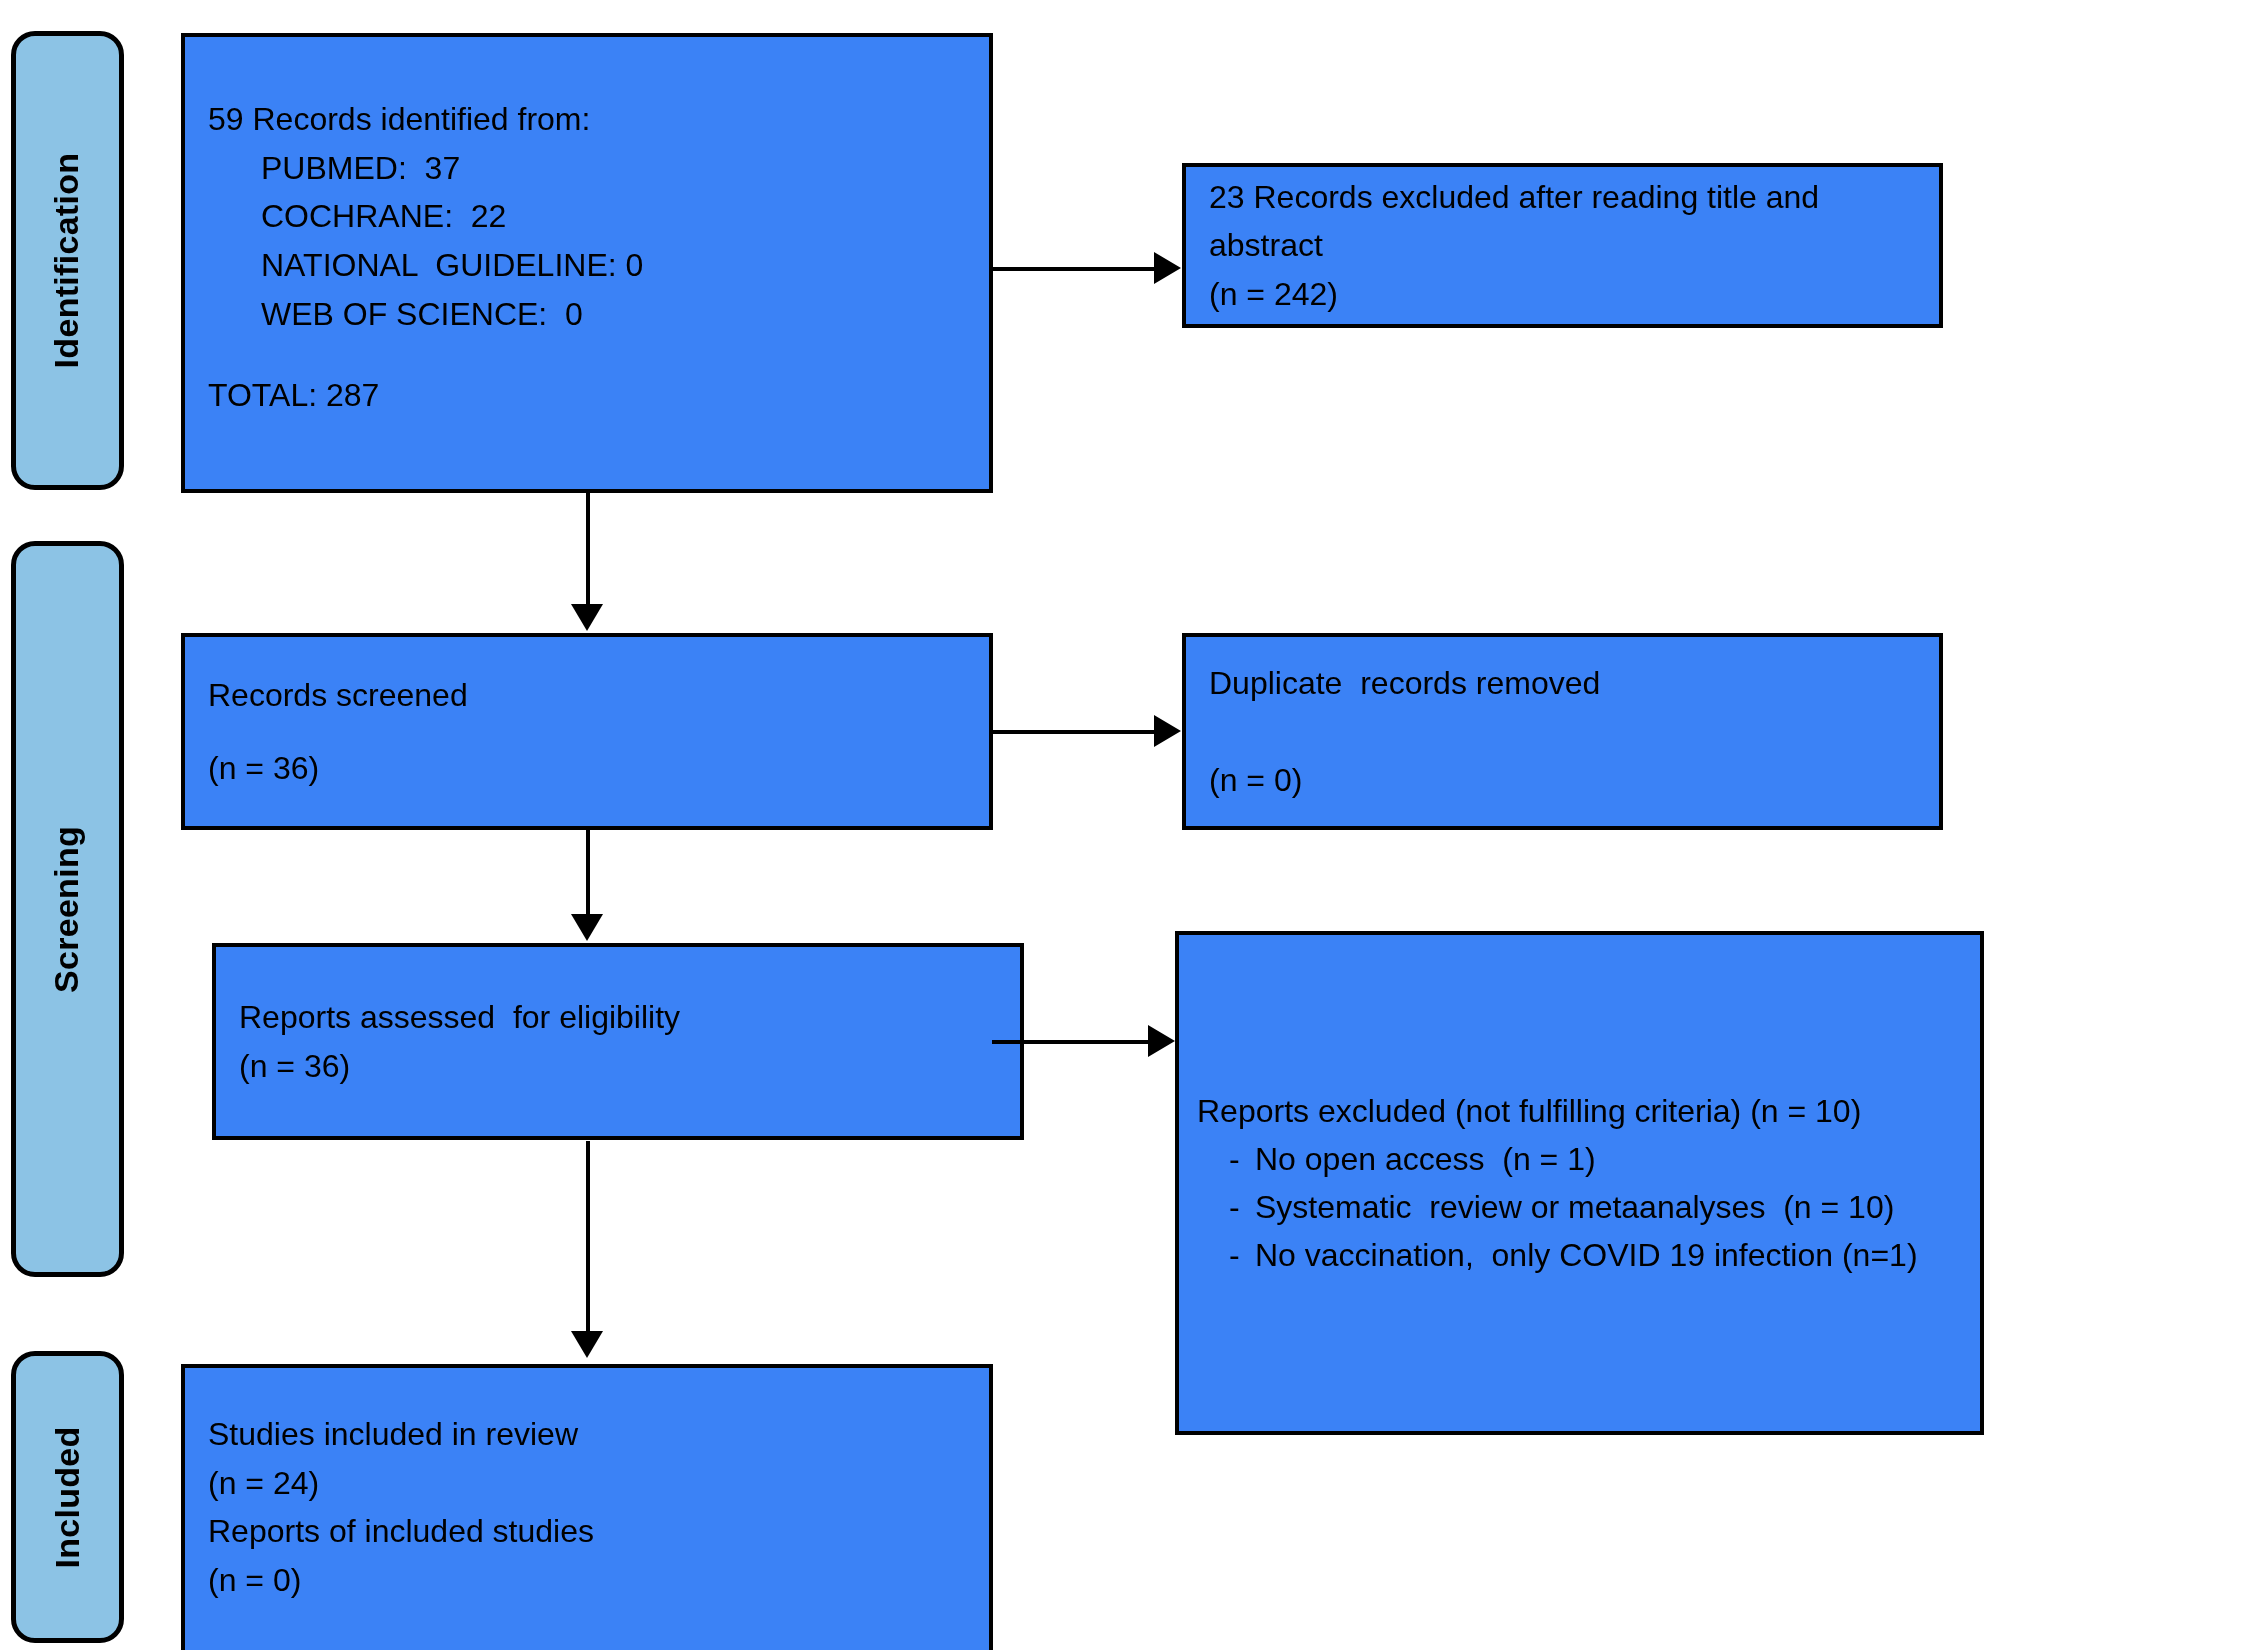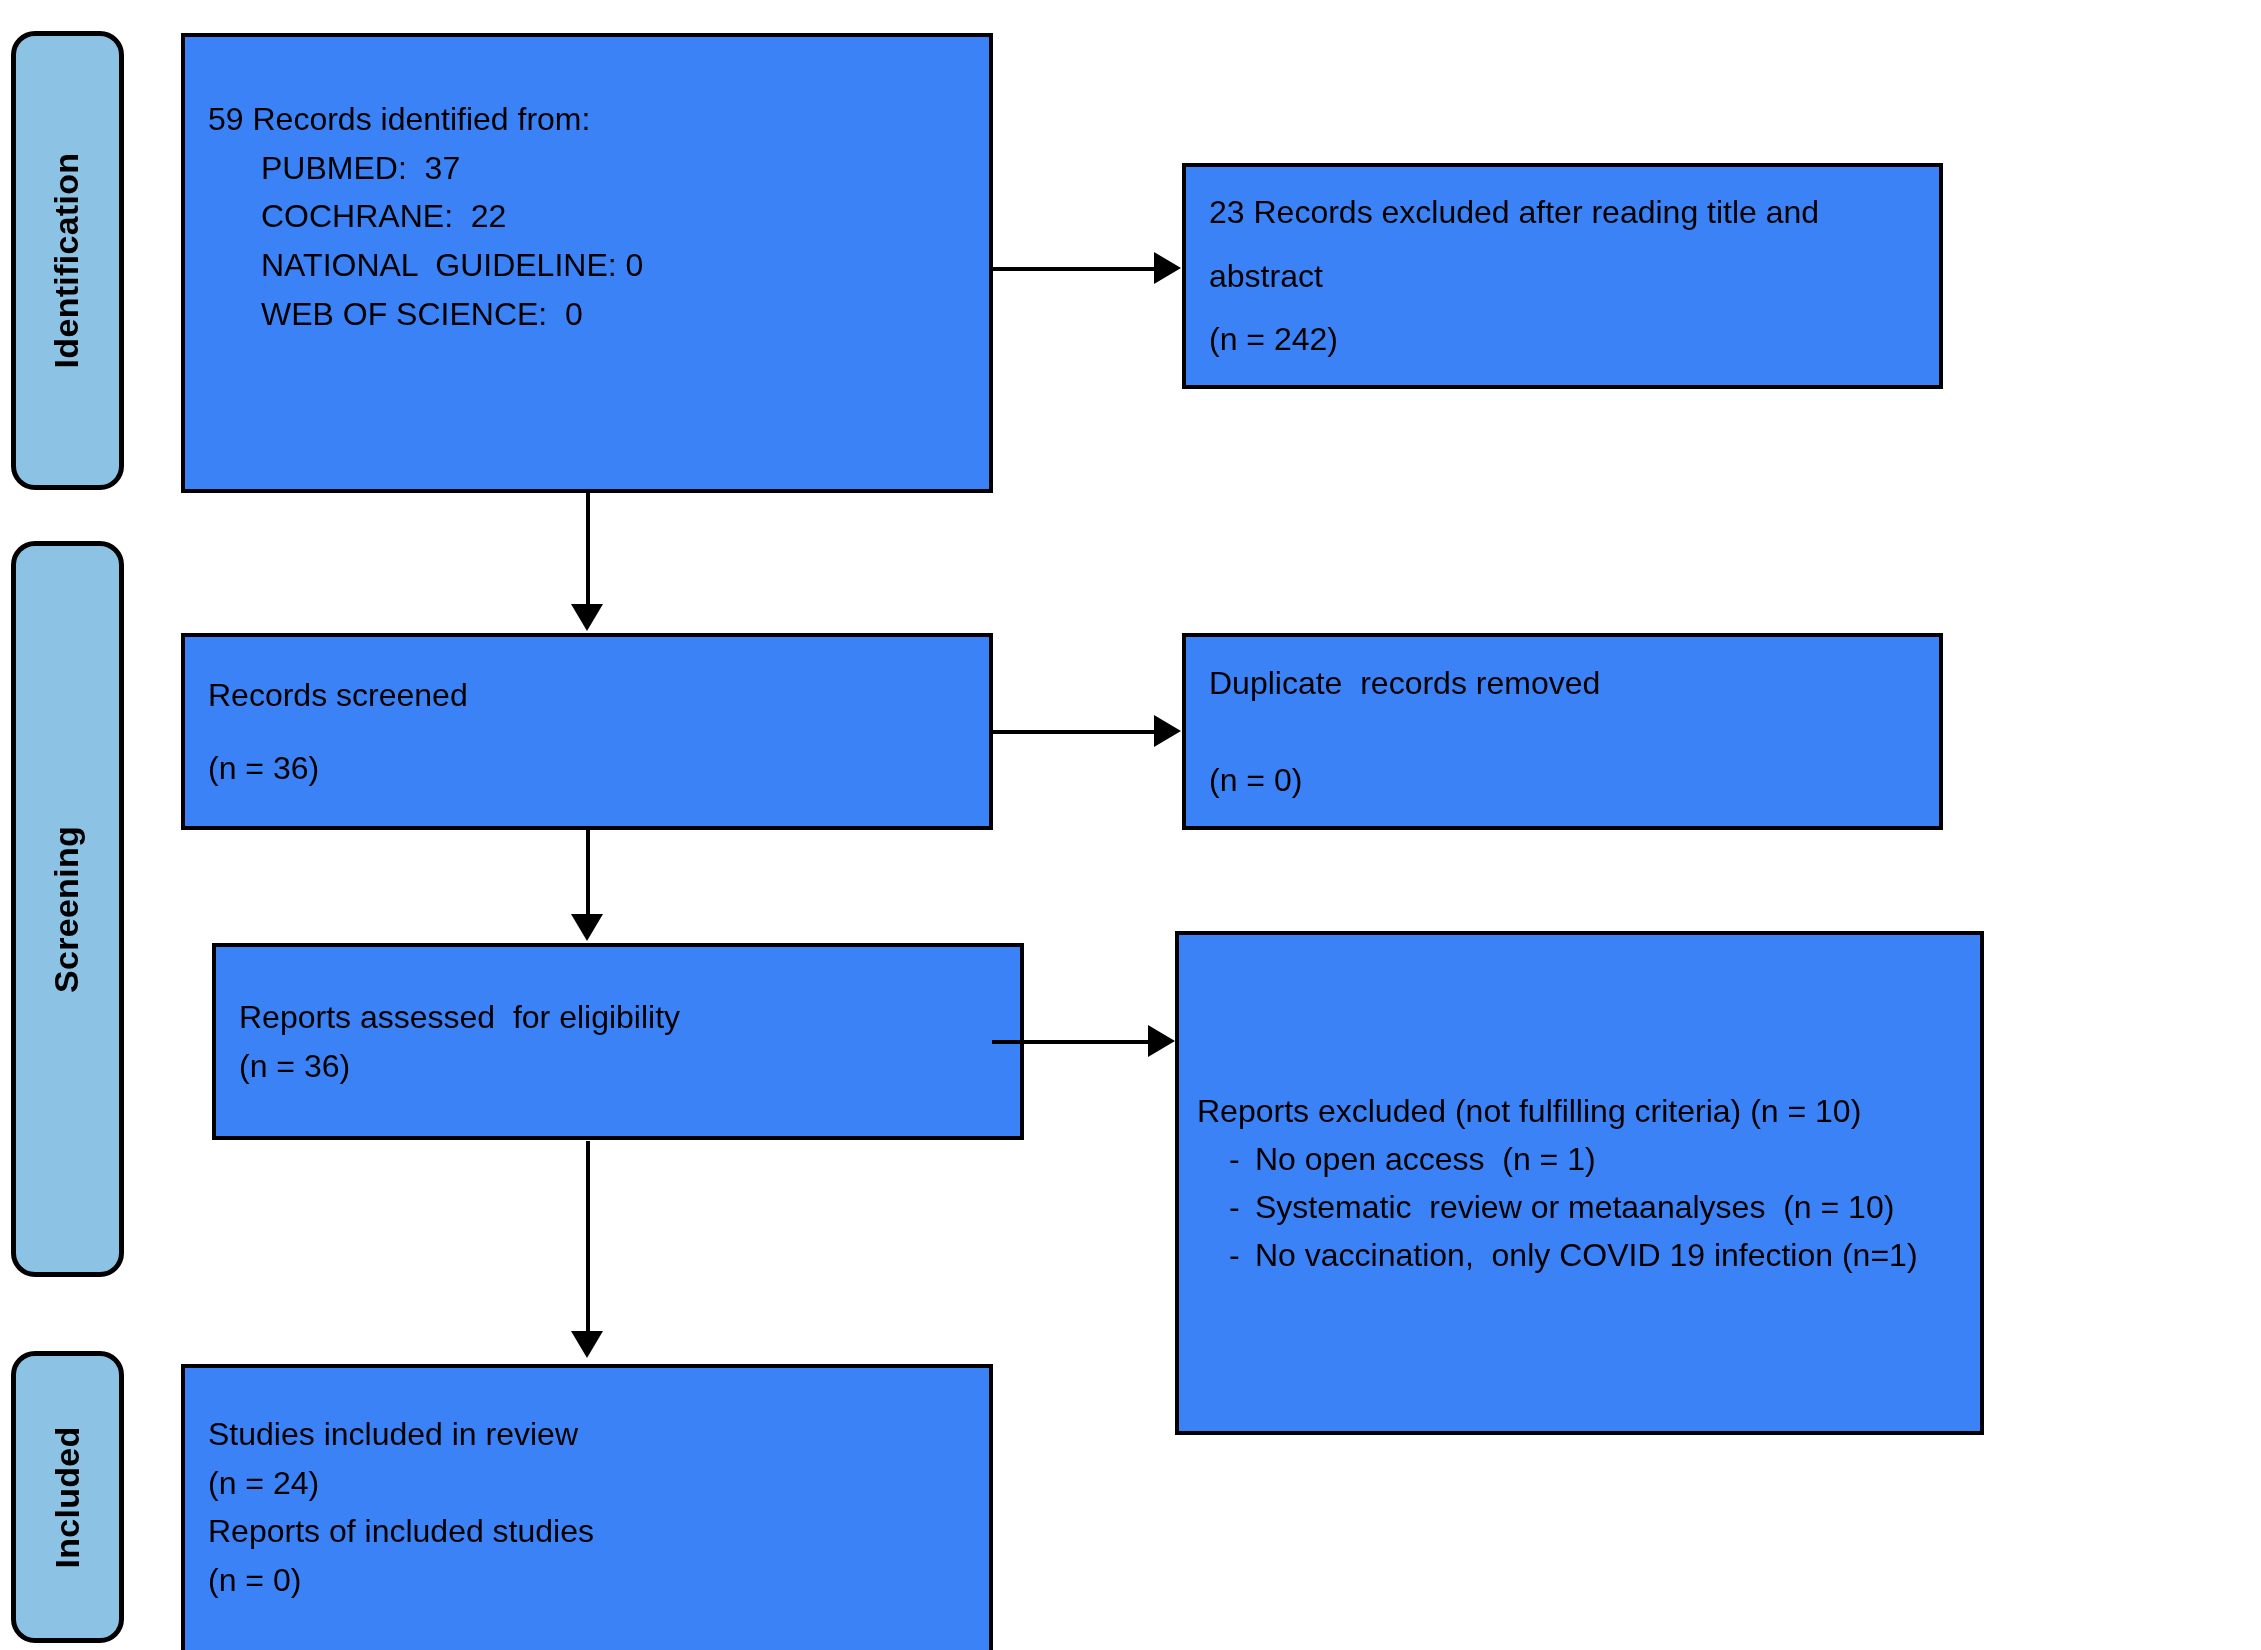--- a/index.html
+++ b/index.html
@@ -105,23 +105,24 @@
     <span class="phase-label">Included</span>
   </div>
 
   <div class="box" style="left:181px; top:33px; width:812px; height:460px; justify-content:flex-start; padding-top:58px;">
     <div class="line">59 Records identified from:</div>
     <div class="line indent">PUBMED:  37</div>
     <div class="line indent">COCHRANE:  22</div>
     <div class="line indent">NATIONAL  GUIDELINE: 0</div>
     <div class="line indent">WEB OF SCIENCE:  0</div>
     <div class="line spacer"></div>
+    <div class="line">TOTAL: 287</div>
   </div>
 
-  <div class="box" style="left:1182px; top:163px; width:761px; height:226px;justify-content:space-between;">
+  <div class="box" style="left:1182px; top:163px; width:761px; height:165px;">
     <div class="line">23 Records excluded after reading title and</div>
     <div class="line">abstract</div>
     <div class="line">(n = 242)</div>
   </div>
 
   <div class="box" style="left:181px; top:633px; width:812px; height:197px;gap:24px;">
     <div class="line">Records screened</div>
     <div class="line">(n = 36)</div>
   </div>
 

